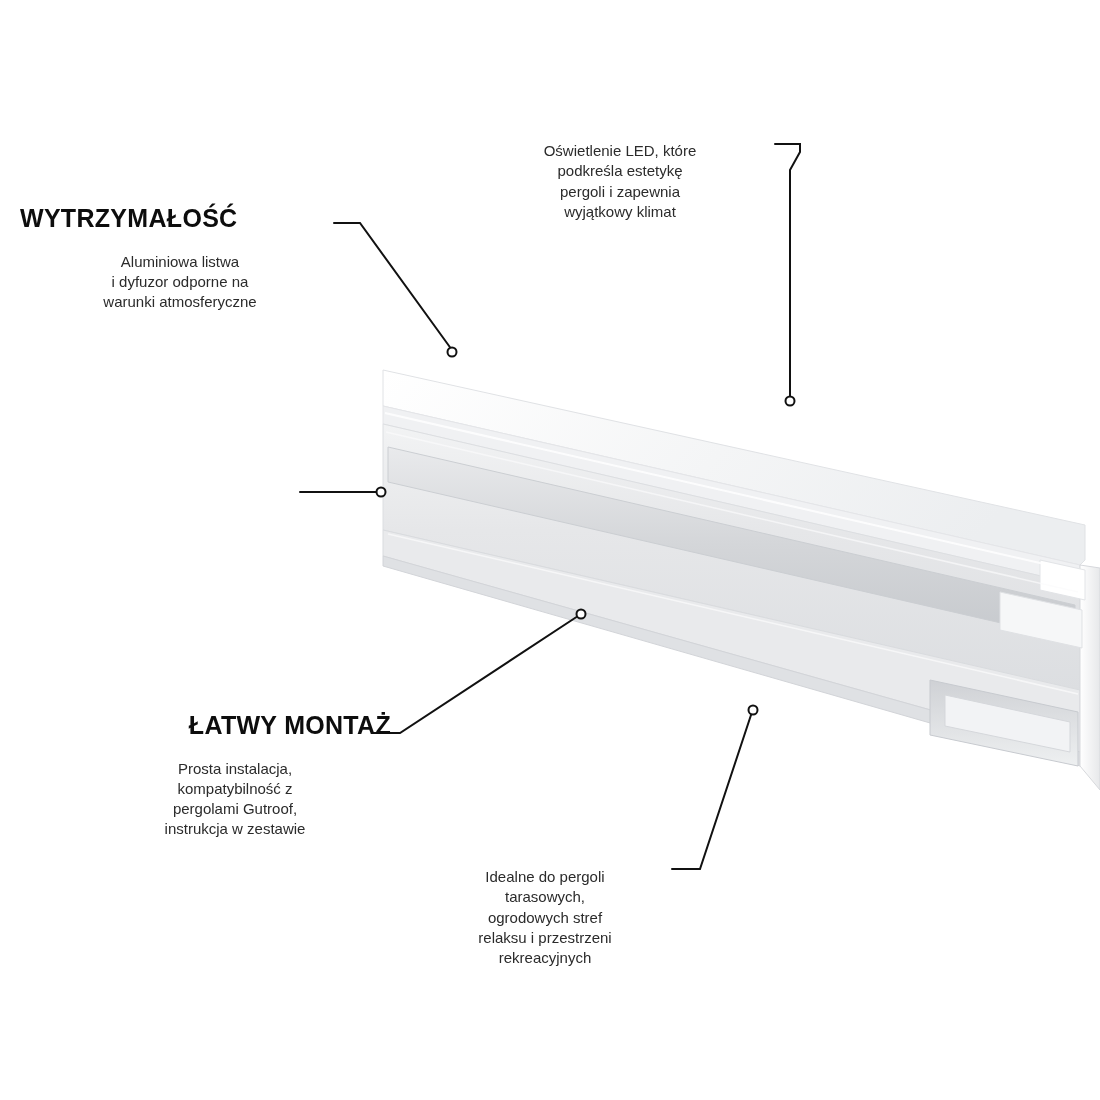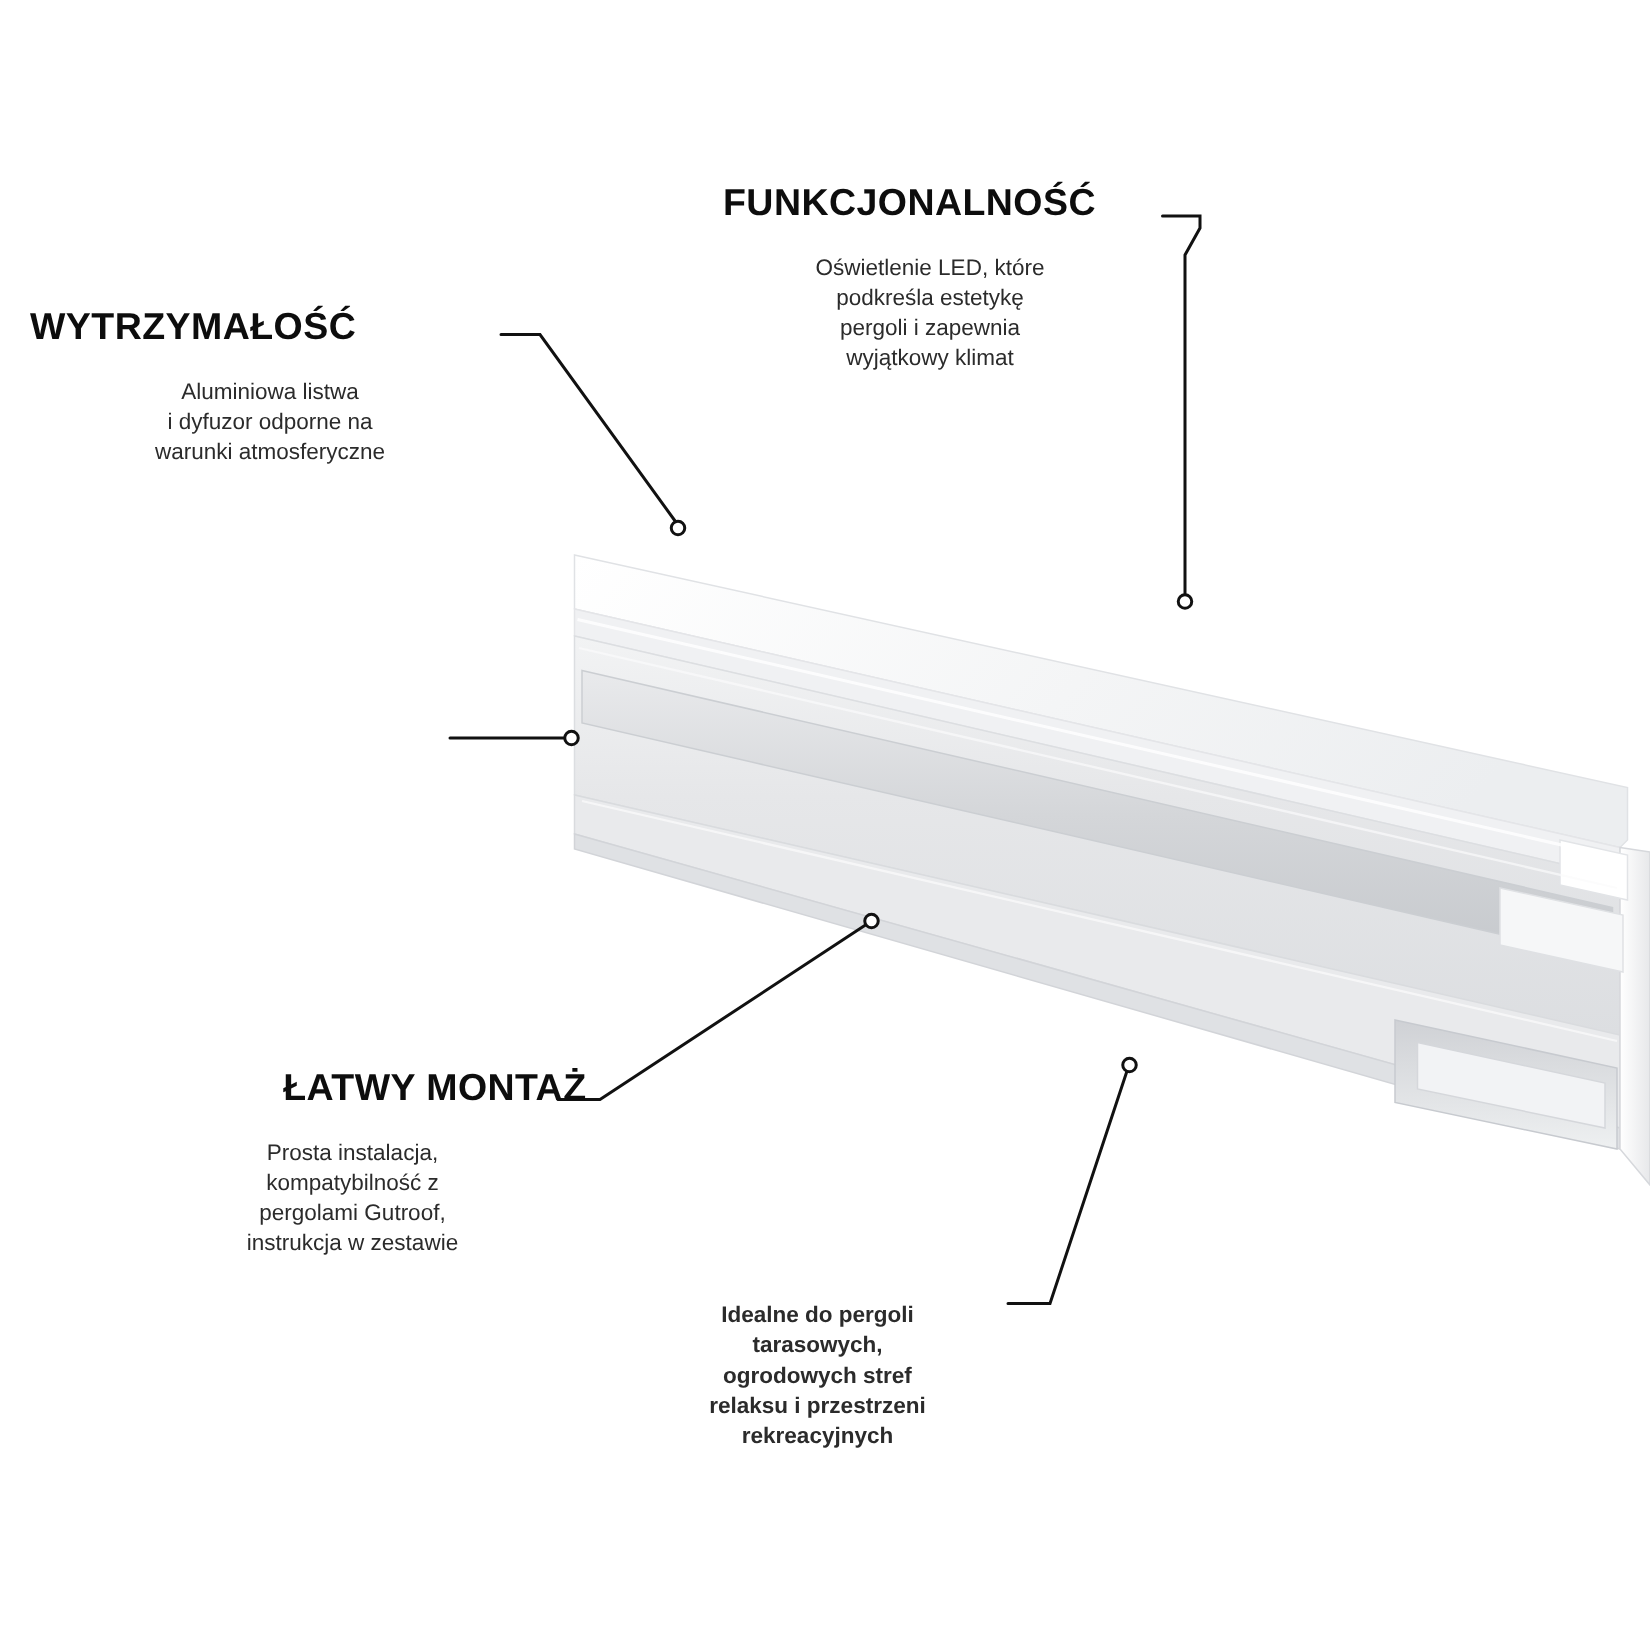--- a/index.html
+++ b/index.html
@@ -141,37 +141,36 @@
   </svg>
 
   <div class="callout" id="callout-wytrzymalosc">
     <div class="title">WYTRZYMAŁOŚĆ</div>
     <div class="body" style="white-space: pre-line;">Aluminiowa listwa
 i dyfuzor odporne na
 warunki atmosferyczne</div>
   </div>
 
   <div class="callout" id="callout-funkcjonalnosc">
-    <div class="title">FUNKCJONALNOŚĆ</div>
     <div class="body" style="white-space: pre-line;">Oświetlenie LED, które
 podkreśla estetykę
 pergoli i zapewnia
 wyjątkowy klimat</div>
   </div>
 
 
   <div class="callout" id="callout-montaz">
     <div class="title">ŁATWY MONTAŻ</div>
     <div class="body" style="white-space: pre-line;">Prosta instalacja,
 kompatybilność z
 pergolami Gutroof,
 instrukcja w zestawie</div>
   </div>
 
   <div class="callout" id="callout-zastosowanie">
-    <div class="body" style="white-space: pre-line; font-weight: bold;">Idealne do pergoli
+    <div class="body" style="white-space: pre-line;">Idealne do pergoli
 tarasowych,
 ogrodowych stref
 relaksu i przestrzeni
 rekreacyjnych</div>
   </div>
 
 </div>
 
 </body></html>

